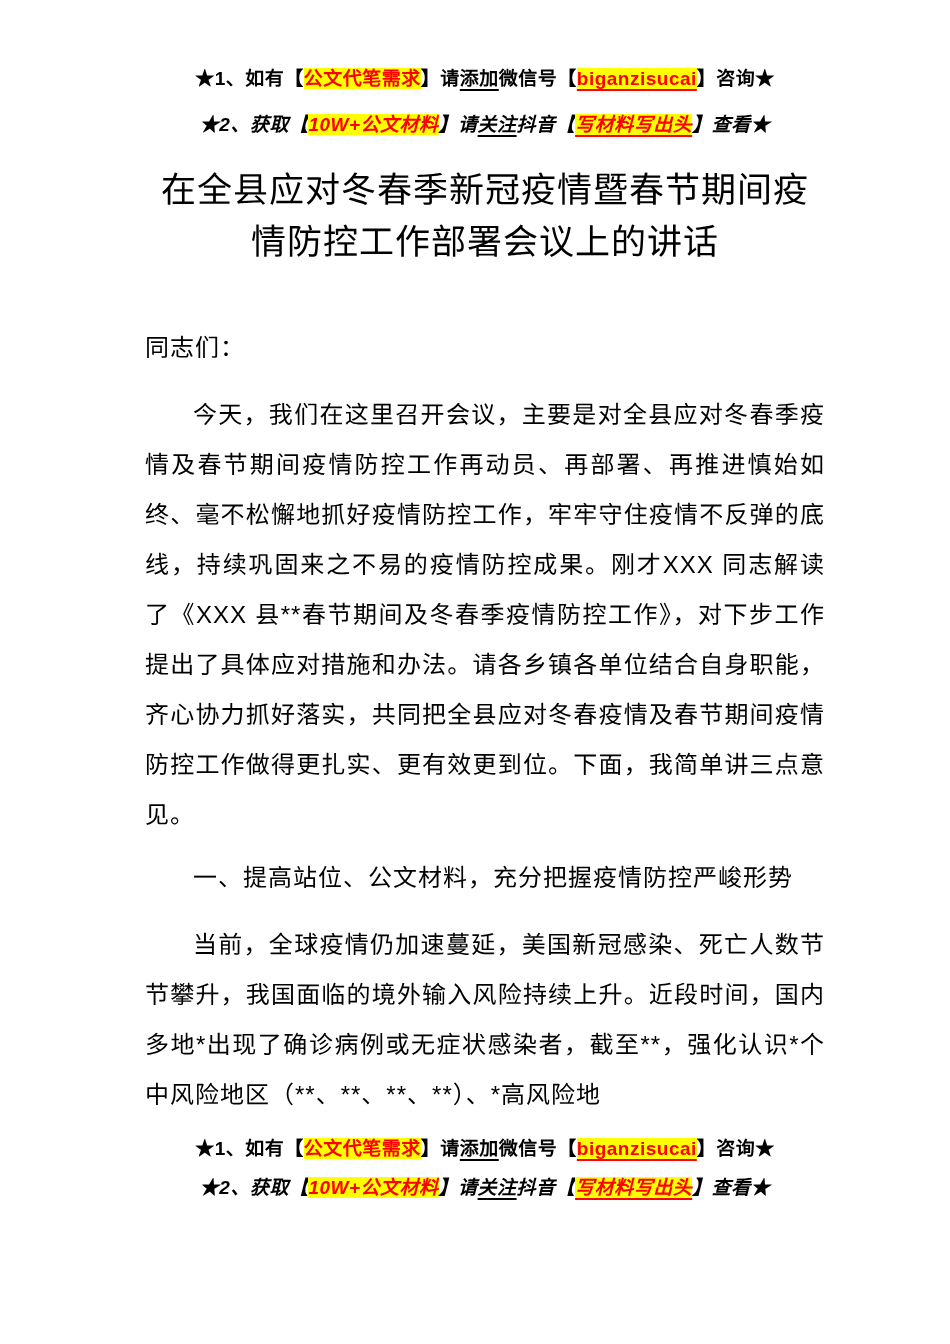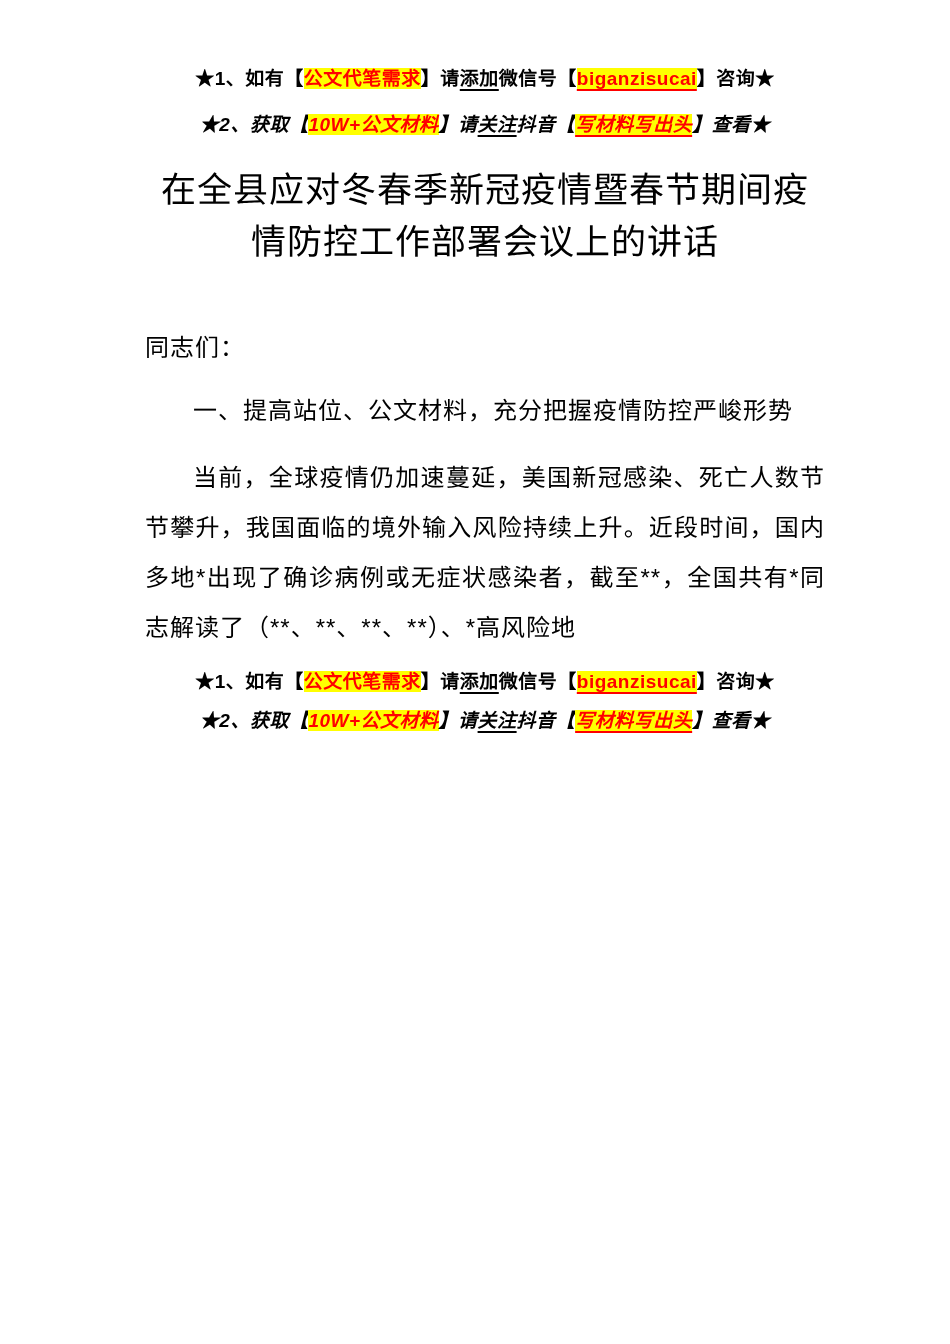--- a/index.html
+++ b/index.html
@@ -82,22 +82,23 @@
   <div class="content">
 
     <div>
       <div class="notice-line"><span class="seg">★1、如有【</span><span class="seg hl">公文代笔需求</span><span class="seg">】请</span><span class="seg ul">添加</span><span class="seg">微信号【</span><span class="seg hl ul">biganzisucai</span><span class="seg">】咨询★</span></div>
       <div class="notice-line second"><span class="seg">★2、获取【</span><span class="seg hl">10W+公文材料</span><span class="seg">】请</span><span class="seg ul">关注</span><span class="seg">抖音【</span><span class="seg hl ul">写材料写出头</span><span class="seg">】查看★</span></div>
     </div>
 
     <h1 class="doc-title">在全县应对冬春季新冠疫情暨春节期间疫情防控工作部署会议上的讲话</h1>
 
     <p class="para greeting">同志们：</p>
+    <p class="para">今天，我们在这里召开会议，主要是对全县应对冬春季疫情及春节期间疫情防控工作再动员、再部署、再推进慎始如终、毫不松懈地抓好疫情防控工作，牢牢守住疫情不反弹的底线，持续巩固来之不易的疫情防控成果。刚才XXX 同志解读了《XXX 县**春节期间及冬春季疫情防控工作》，对下步工作提出了具体应对措施和办法。请各乡镇各单位结合自身职能，齐心协力抓好落实，共同把全县应对冬春疫情及春节期间疫情防控工作做得更扎实、更有效更到位。下面，我简单讲三点意见。</p>
     <p class="para section-heading">一、提高站位、公文材料，充分把握疫情防控严峻形势</p>
-    <p class="para">当前，全球疫情仍加速蔓延，美国新冠感染、死亡人数节节攀升，我国面临的境外输入风险持续上升。近段时间，国内多地*出现了确诊病例或无症状感染者，截至**，全国共有*同志解读了（**、**、**、**）、*高风险地</p>
+    <p class="para">当前，全球疫情仍加速蔓延，美国新冠感染、死亡人数节节攀升，我国面临的境外输入风险持续上升。近段时间，国内多地*出现了确诊病例或无症状感染者，截至**，强化认识*个中风险地区（**、**、**、**）、*高风险地</p>
 
     <div class="footer-notices">
       <div class="notice-line"><span class="seg">★1、如有【</span><span class="seg hl">公文代笔需求</span><span class="seg">】请</span><span class="seg ul">添加</span><span class="seg">微信号【</span><span class="seg hl ul">biganzisucai</span><span class="seg">】咨询★</span></div>
       <div class="notice-line second"><span class="seg">★2、获取【</span><span class="seg hl">10W+公文材料</span><span class="seg">】请</span><span class="seg ul">关注</span><span class="seg">抖音【</span><span class="seg hl ul">写材料写出头</span><span class="seg">】查看★</span></div>
     </div>
 
   </div>
 </div>
 
 </body></html>

